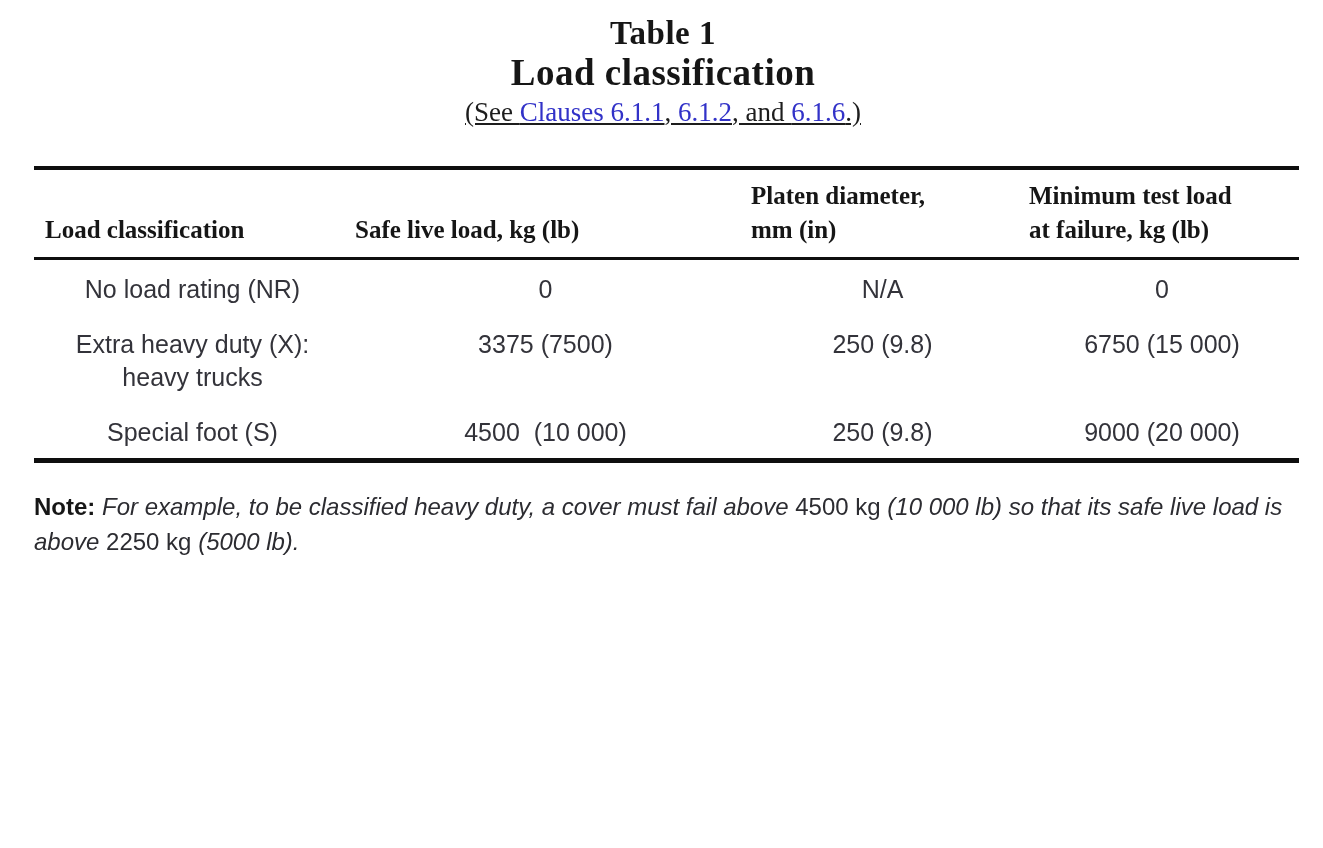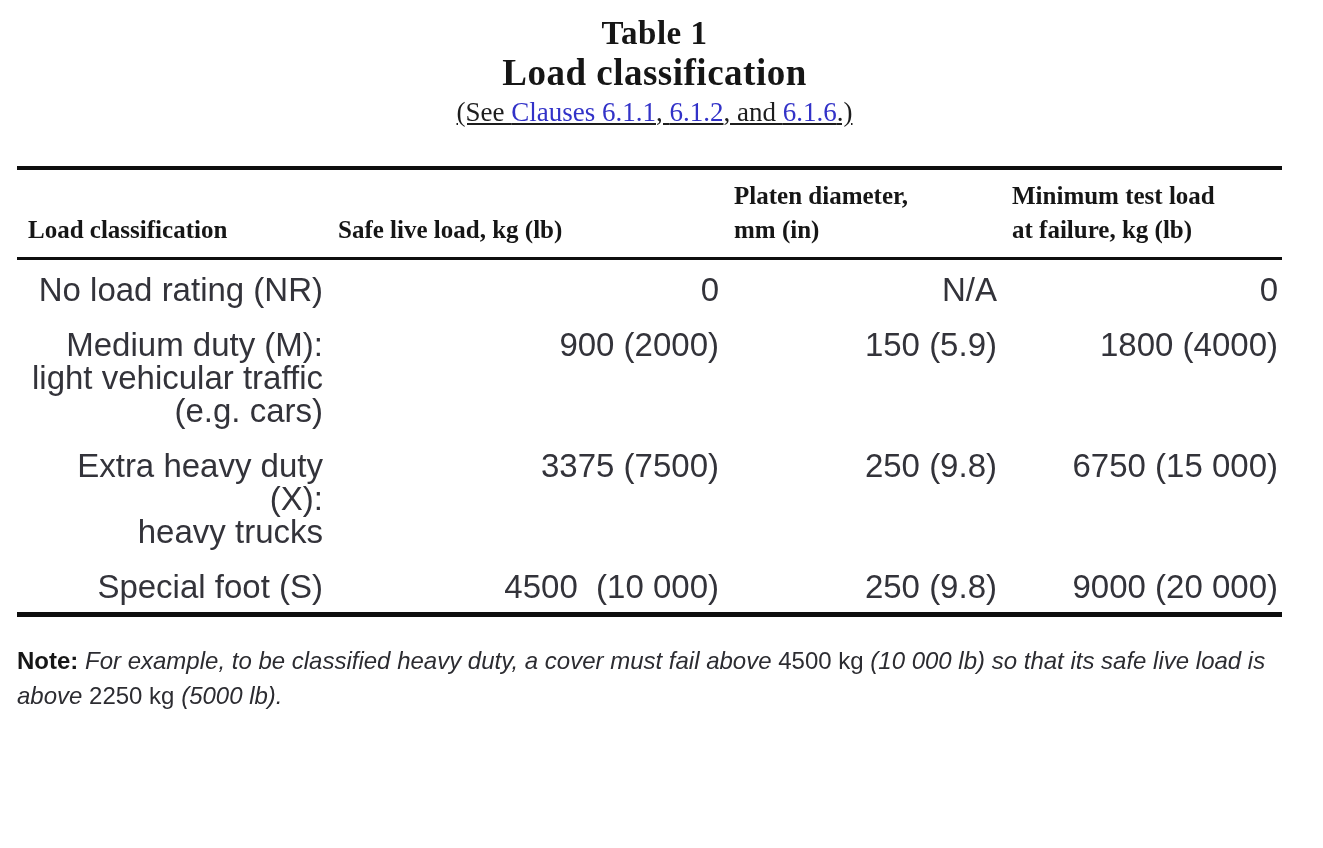--- a/index.html
+++ b/index.html
@@ -9,21 +9,21 @@
     --rule:#0e0e0e;
     --bg:#ffffff;
   }
   *{margin:0;padding:0;box-sizing:border-box;}
   html,body{background:var(--bg);}
   body{
     width:1323px;height:848px;overflow:hidden;
     font-family:"Liberation Sans","DejaVu Sans",sans-serif;
     color:var(--body-ink);
   }
-  .page{padding:14px 31px 0 17px;}
+  .page{padding:14px 31px 0 34px;}
 
   
   .caption{text-align:center;color:var(--ink);
     font-family:"Liberation Serif","DejaVu Serif",serif;}
   .caption .tnum{font-size:33px;font-weight:bold;line-height:38px;letter-spacing:.5px;}
   .caption .ttitle{font-size:37px;font-weight:bold;line-height:42px;letter-spacing:.5px;}
   .caption .see{font-size:27px;line-height:36px;font-weight:normal;color:#1d1d1d;text-decoration:underline;}
   .caption .see a{color:var(--link);text-decoration:none;cursor:pointer;}
 
   
@@ -36,22 +36,22 @@
   thead th{
     font-family:"Liberation Serif","DejaVu Serif",serif;
     font-weight:bold;color:var(--ink);
     font-size:25px;line-height:34px;
     text-align:left;vertical-align:bottom;
     padding:9px 4px 10px 11px;
     white-space:pre-wrap;
     border-bottom:3px solid var(--rule);
   }
   tbody td{
-    font-size:33px;line-height:33px;
-    vertical-align:top;text-align:right;
+    font-size:25px;line-height:33px;
+    vertical-align:top;text-align:center;
     padding:13px 4px 9px 11px;
     white-space:pre-wrap;
     color:var(--body-ink);
   }
 
   
   .note{
     margin-top:26px;width:1265px;
     font-size:24px;line-height:35px;color:#2c2c31;
   }
@@ -88,28 +88,20 @@
       </tr>
     </thead>
     <tbody>
       <tr>
         <td>No load rating (NR)</td>
         <td>0</td>
         <td>N/A</td>
         <td>0</td>
       </tr>
       <tr>
-        <td>Medium duty (M):
-light vehicular traffic
-(e.g. cars)</td>
-        <td>900 (2000)</td>
-        <td>150 (5.9)</td>
-        <td>1800 (4000)</td>
-      </tr>
-      <tr>
         <td>Extra heavy duty (X):
 heavy trucks</td>
         <td>3375 (7500)</td>
         <td>250 (9.8)</td>
         <td>6750 (15 000)</td>
       </tr>
       <tr>
         <td>Special foot (S)</td>
         <td>4500  (10 000)</td>
         <td>250 (9.8)</td>

